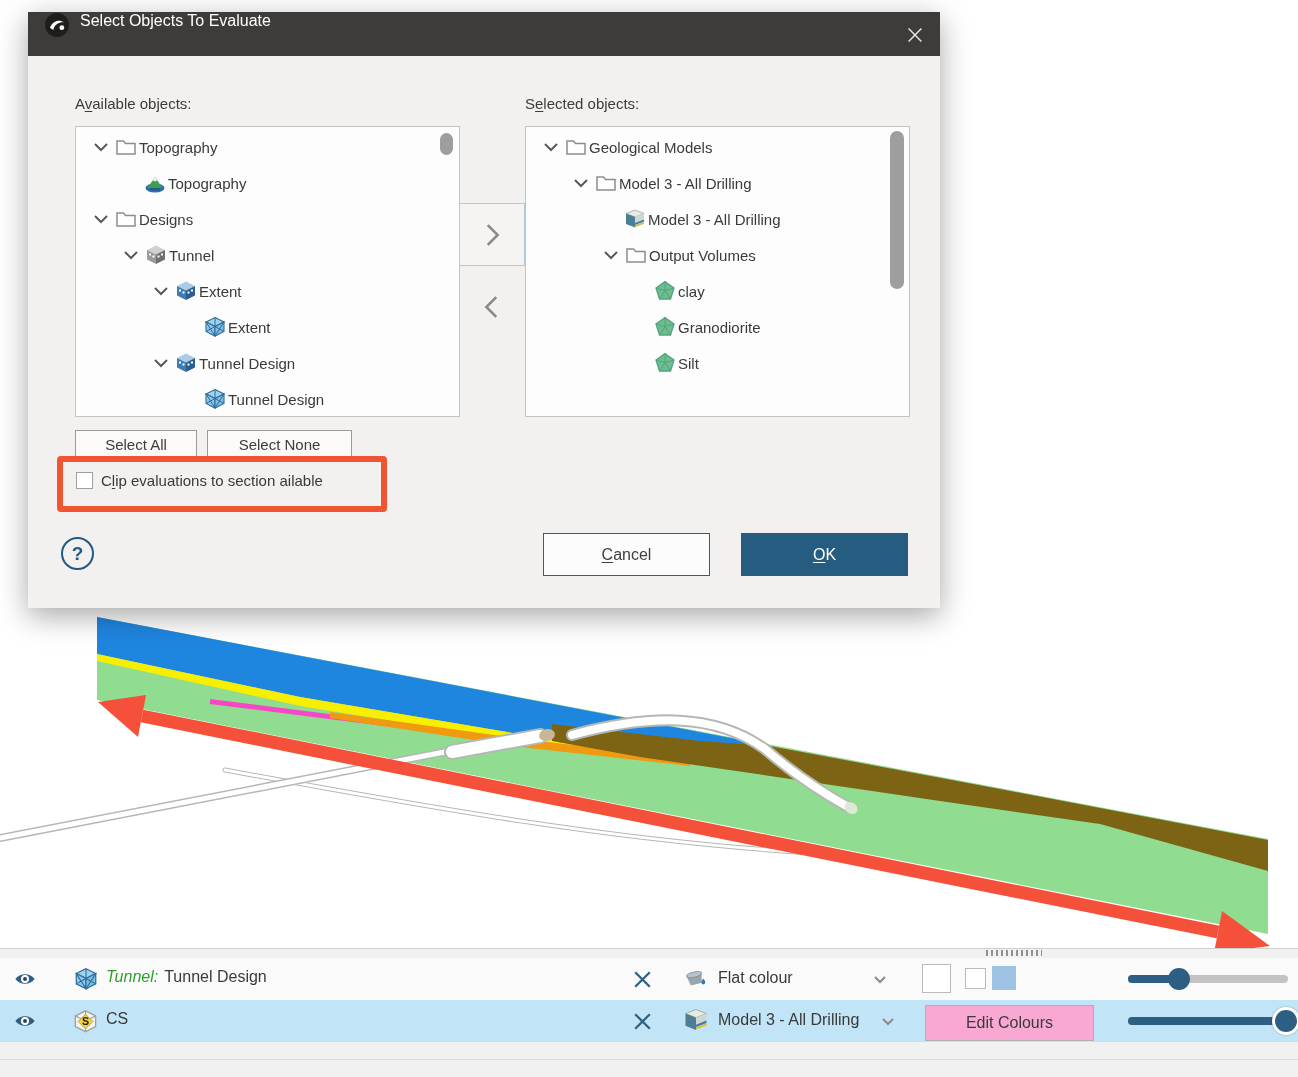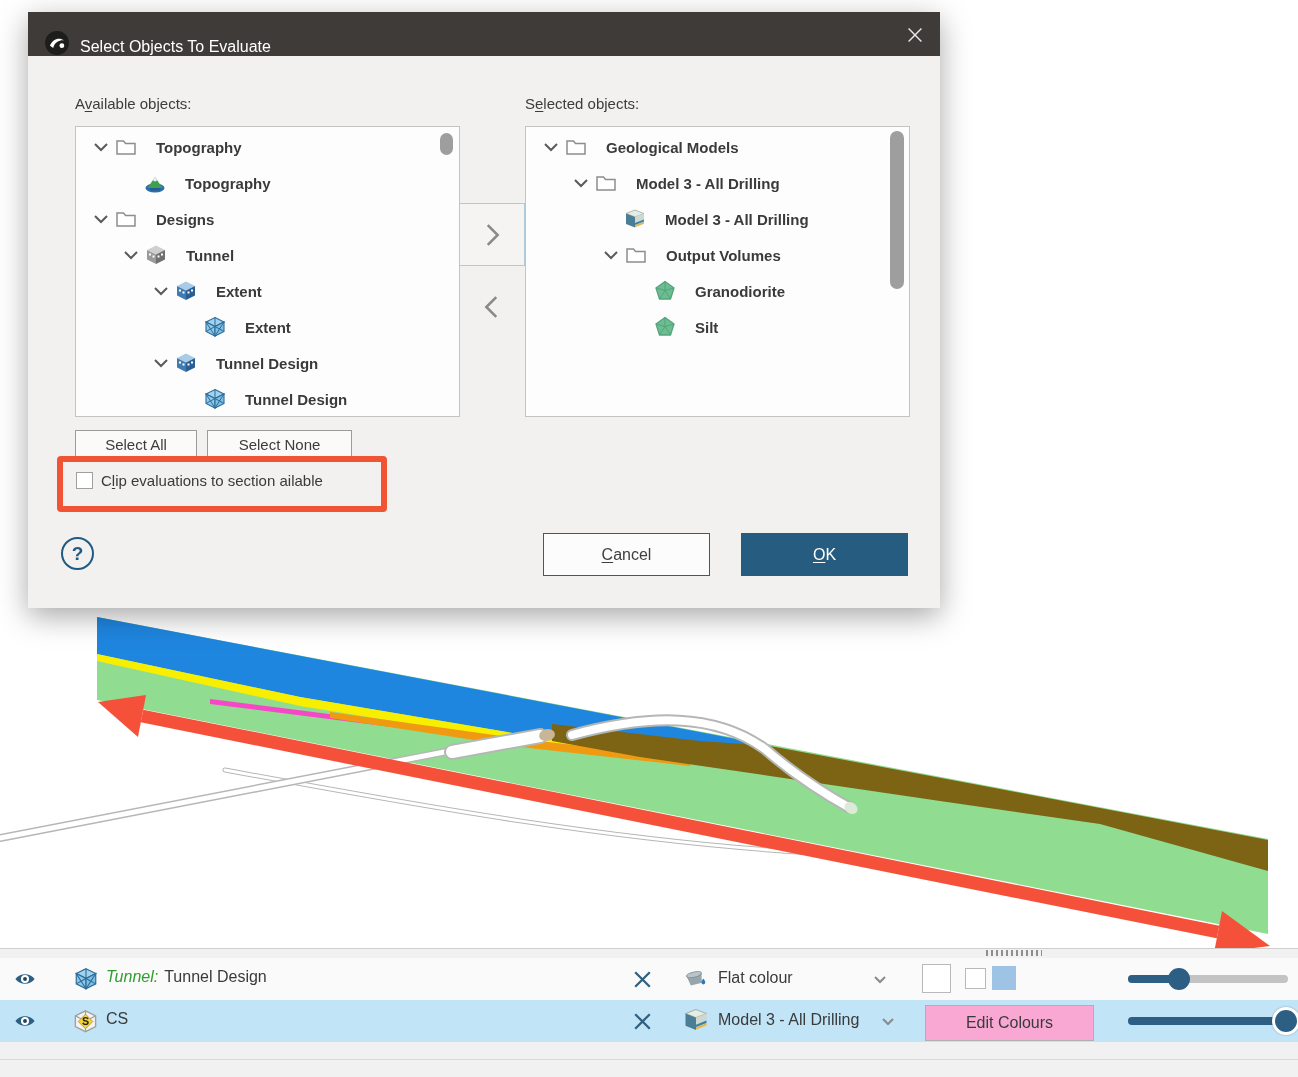--- a/index.html
+++ b/index.html
@@ -8,28 +8,28 @@
   .abs{position:absolute;}
   svg{display:block;}
   u{text-decoration:underline;text-underline-offset:2px;}
 
   
   #viewport{left:0;top:0;width:1298px;height:1077px;}
 
   
   #dialog{left:28px;top:12px;width:912px;height:596px;background:#f2f1ef;
           box-shadow:0 8px 28px rgba(0,0,0,.35);z-index:30;}
-  #titlebar{left:0;top:0;width:100%;height:44px;background:#3e3b39;display:flex;align-items:flex-end;}
+  #titlebar{left:0;top:0;width:100%;height:44px;background:#3e3b39;display:flex;align-items:flex-start;}
   #titlebar .ttl{color:#fff;font-size:16px;margin-left:10px;}
   #titlebar .logo{margin-left:16px;}
   #close-x{position:absolute;right:14px;top:12px;width:22px;height:22px;cursor:pointer;}
   .panel-label{font-size:15px;color:#3c3c3c;}
   .treebox{background:#fdfdfd;border:1px solid #c4c4c4;overflow:hidden;}
   .trow{height:36px;display:flex;align-items:center;font-size:15px;white-space:nowrap;}
-  .trow .lbl{margin-left:18px;font-weight:bold;}
+  .trow .lbl{margin-left:1px;}
   .ticon{flex:0 0 24px;margin-left:1px;}
   .scrollthumb{background:#9e9e9e;border-radius:7px;}
   .btn{display:flex;align-items:center;justify-content:center;font-size:15px;color:#3c3c3c;
        background:#fbfaf9;border:1px solid #9b9b9b;box-sizing:border-box;cursor:pointer;}
   .xferbtn{display:flex;align-items:center;justify-content:center;background:#f5f4f2;cursor:pointer;}
   #highlight-box{left:57px;top:456px;width:330px;height:56px;border:6px solid #f05433;border-radius:4px;box-sizing:border-box;z-index:5;}
   #clip-row{left:76px;top:472px;display:flex;align-items:center;z-index:6;}
   #clip-checkbox{width:17px;height:17px;background:#fff;border:1px solid #9f9f9f;box-sizing:border-box;}
   #clip-label{font-size:15px;margin-left:8px;}
   #help-btn{left:61px;top:537px;width:33px;height:33px;border:2px solid #1f5a85;border-radius:50%;
@@ -303,20 +303,26 @@
             </svg>
         <svg class="ticon" width="24" height="24">
               <use href="#i-folder"></use>
             </svg>
         <span class="lbl">Output Volumes</span>
       </div>
       <div class="trow" style="padding-left:126px">
         <svg class="ticon" width="24" height="24">
               <use href="#i-volume"></use>
             </svg>
+        <span class="lbl">clay</span>
+      </div>
+      <div class="trow" style="padding-left:126px">
+        <svg class="ticon" width="24" height="24">
+              <use href="#i-volume"></use>
+            </svg>
         <span class="lbl">Granodiorite</span>
       </div>
       <div class="trow" style="padding-left:126px">
         <svg class="ticon" width="24" height="24">
               <use href="#i-volume"></use>
             </svg>
         <span class="lbl">Silt</span>
       </div>
     </div>
     <div class="abs scrollthumb" style="left:364px;top:4px;width:14px;height:158px;"></div>

